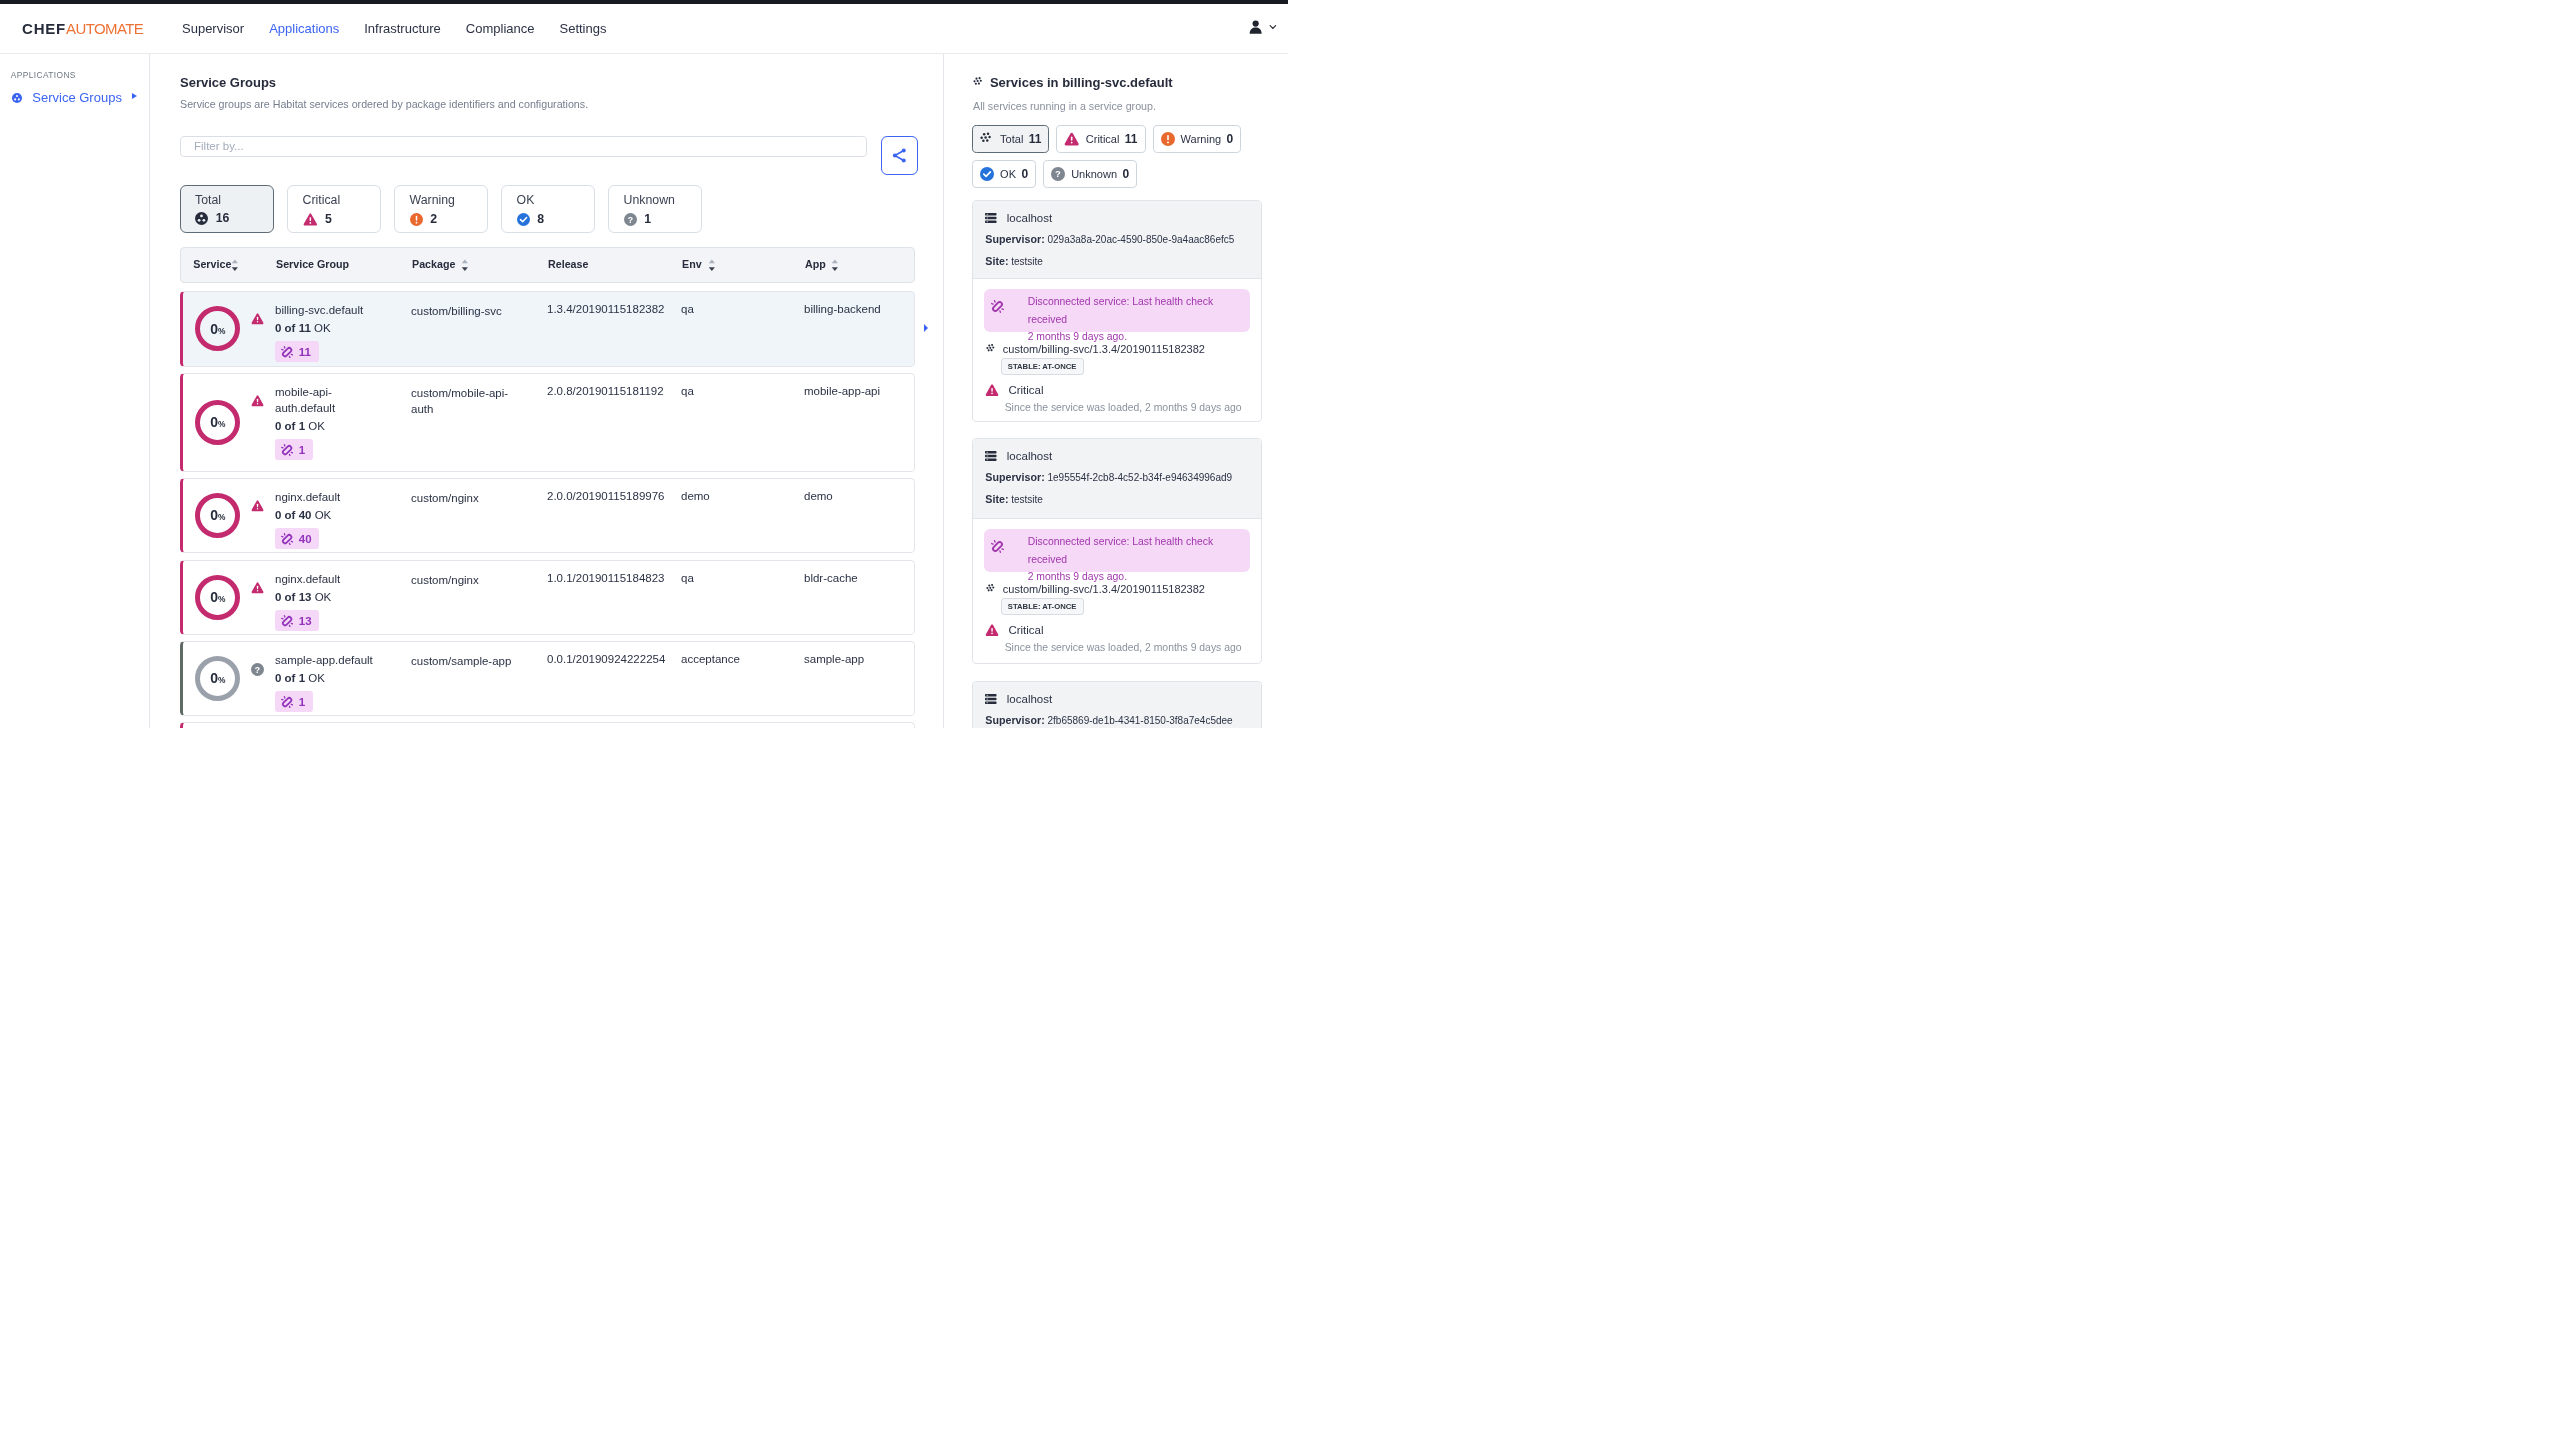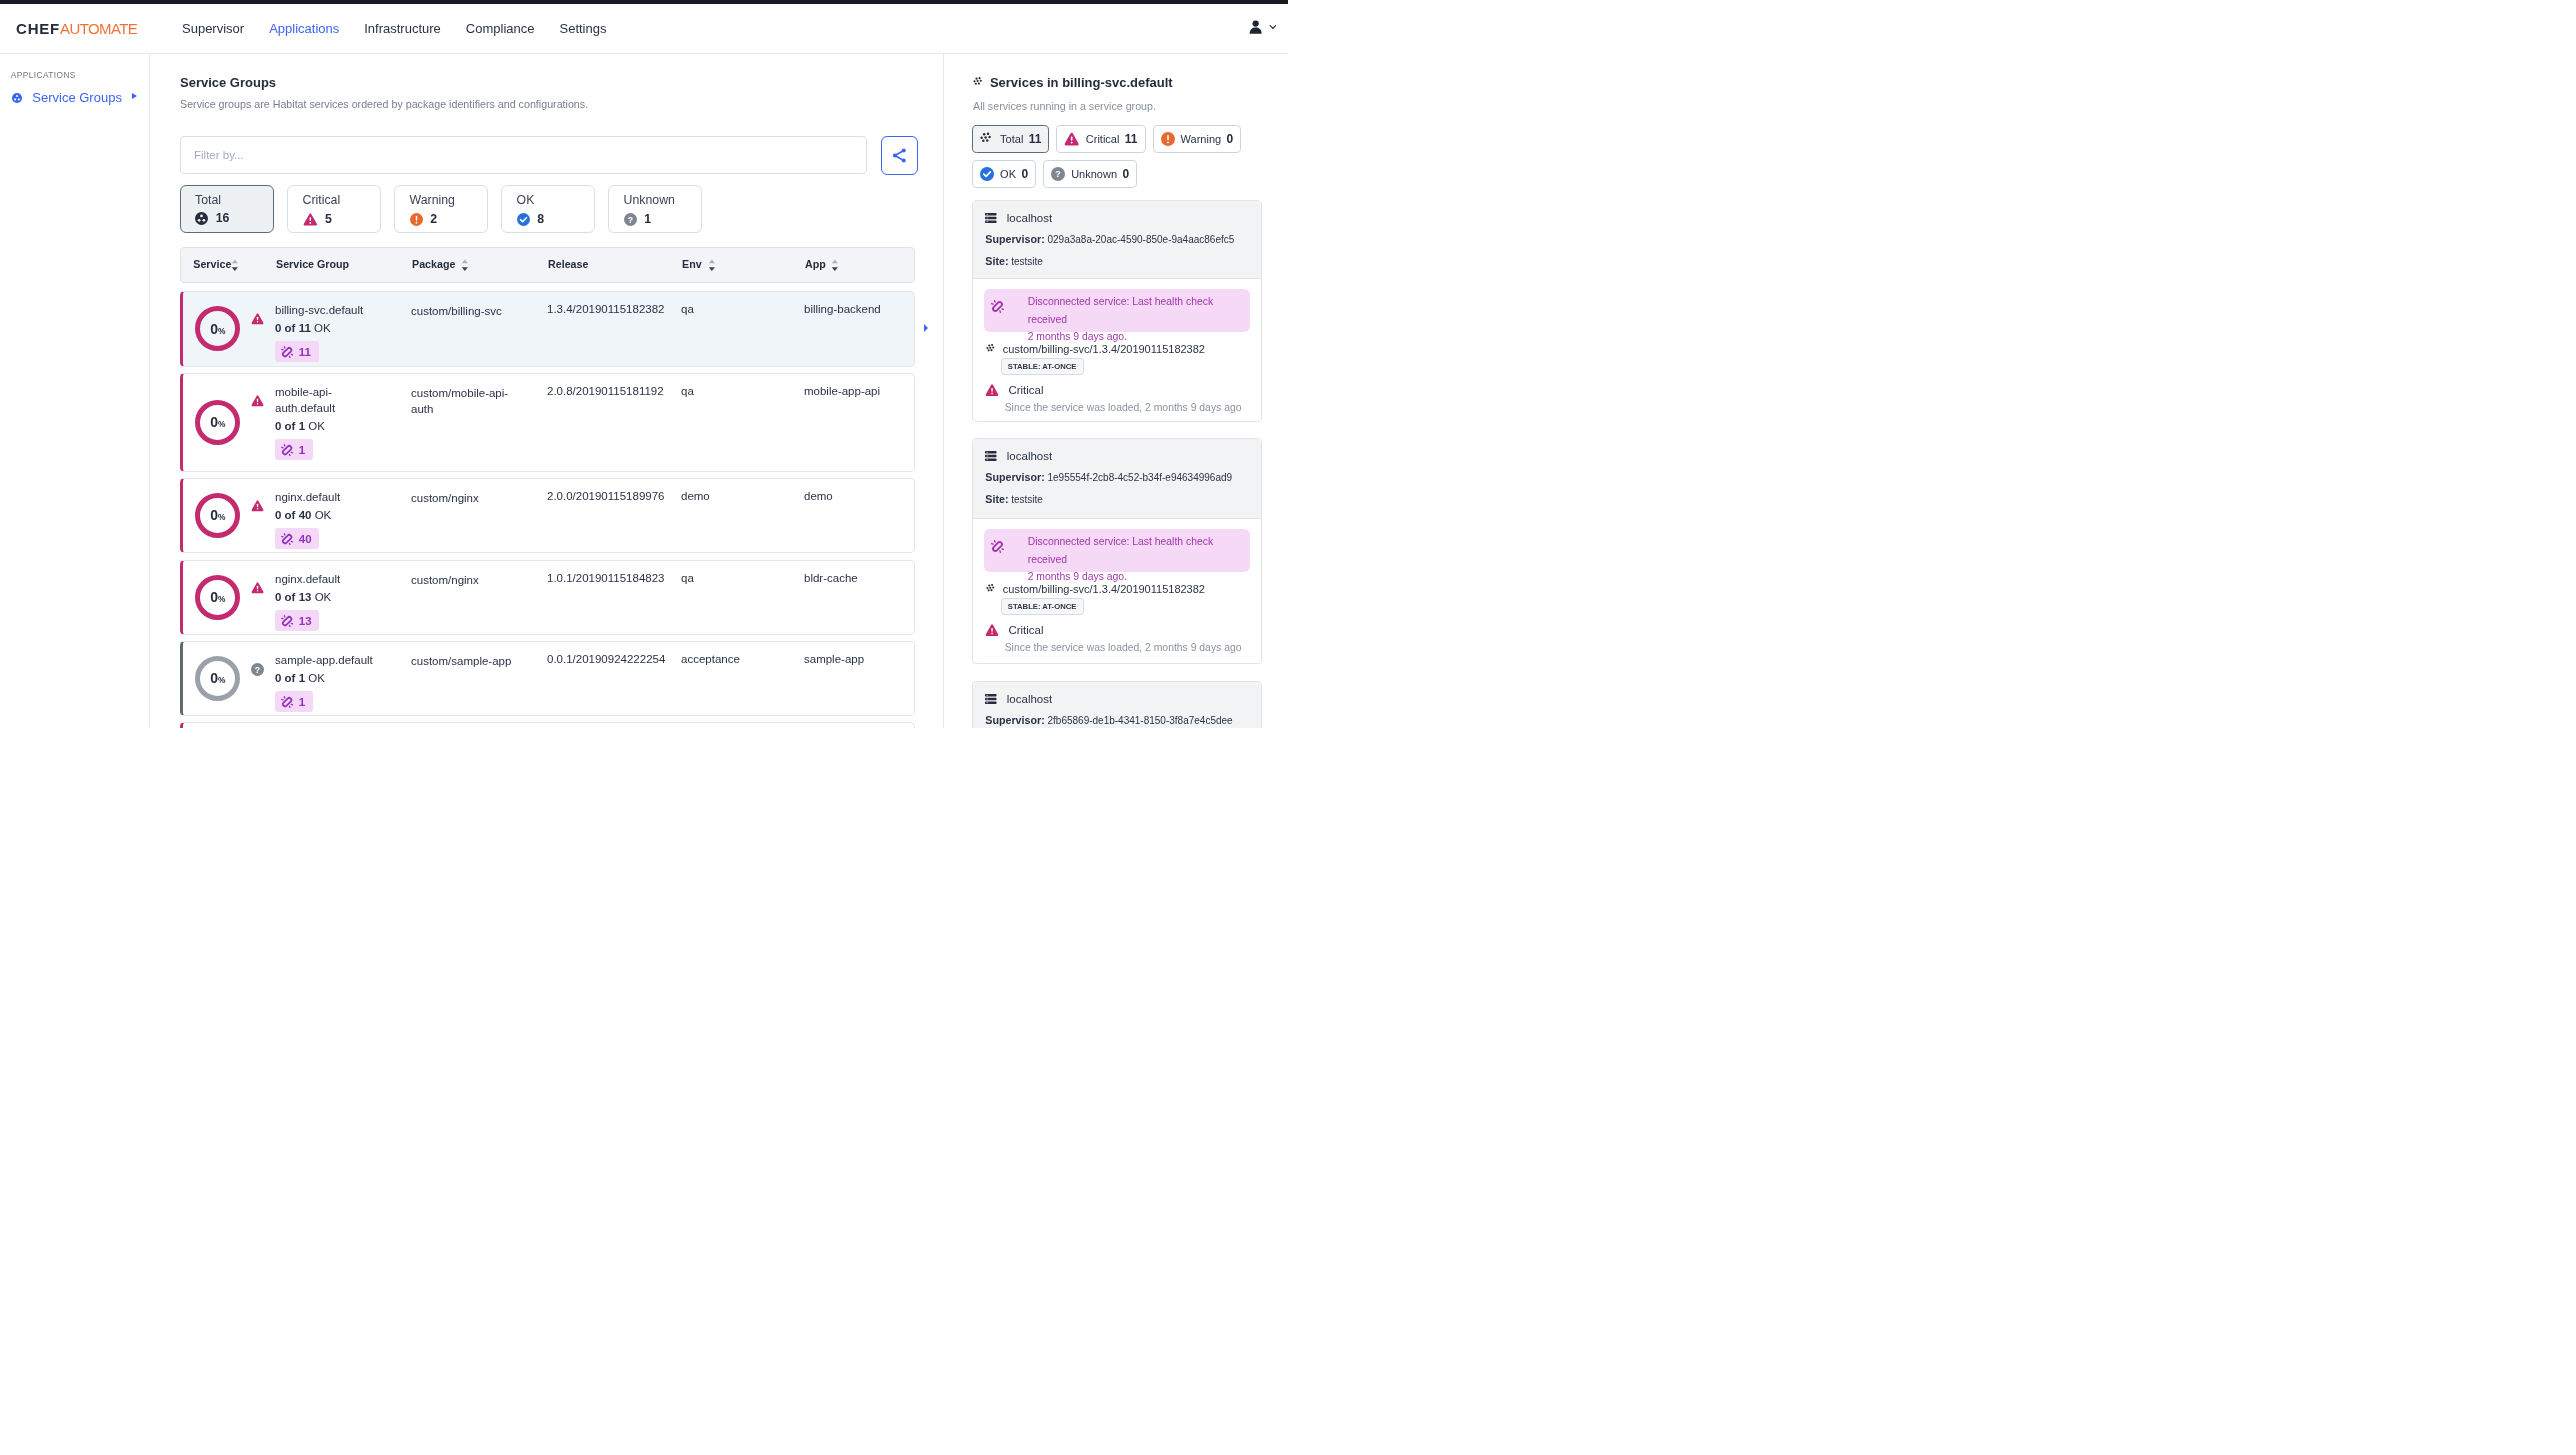--- a/index.html
+++ b/index.html
@@ -1,39 +1,39 @@
 <!DOCTYPE html>
 <html style="font-size:12.3px"><head>
 <meta charset="utf-8">
 <style>
 * { margin:0; padding:0; box-sizing:border-box; }
 html,body { width:1288px; height:728px; overflow:hidden; background:#fff;
   font-family:"Liberation Sans", sans-serif; color:#2b3245; }
 .topstrip { height:3.8px; background:#171a21; }
 header { height:50px; background:#fff; border-bottom:0.8px solid #e8ebee;
   display:flex; align-items:center; position:relative; }
-.logo { margin-left:16px; font-size:15px; font-weight:800; letter-spacing:0.8px; color:#262c3c; }
+.logo { margin-left:22px; font-size:15px; font-weight:800; letter-spacing:0.8px; color:#262c3c; }
 .logo span { color:#ee7235; font-weight:400; letter-spacing:-0.6px; }
 nav { position:absolute; left:182px; top:0; height:50px; display:flex; align-items:center; }
 nav a { font-size:13px; color:#2b3245; text-decoration:none; margin-right:25px; }
 nav a.active { color:#3b64f2; }
 .user { position:absolute; right:11.5px; top:15.3px; display:flex; align-items:center; }
 
 .layout { display:flex; height:674px; }
 .sidebar { width:150px; border-right:0.8px solid #e4e8ec; flex:none; }
 .sb-label { margin:16px 0 0 10.7px; font-size:8.4px; letter-spacing:0.4px; color:#6e7781; }
 .sb-link { margin:10.7px 0 0 12.3px; display:flex; align-items:center; color:#3b64f2; font-size:13px; position:relative; }
 .sb-link .txt { margin-left:10px; }
 .sb-caret { position:absolute; left:120px; top:2.3px; width:0; height:0;
   border-left:5.4px solid #3b64f2; border-top:3.8px solid transparent; border-bottom:3.8px solid transparent; }
 
 main { flex:1; position:relative; }
 h1 { position:absolute; left:30px; top:21px; font-size:13px; font-weight:700; color:#262c3c; }
 .desc { position:absolute; left:30px; top:44px; font-size:10.7px; color:#767e8e; }
-.filter { position:absolute; left:30px; top:82px; width:687px; height:38px;
+.filter { position:absolute; left:30px; top:82px; width:687px; height:21px;
   border:0.8px solid #dadfe6; border-radius:4.6px; font-size:11.5px; color:#a3abbc;
   display:flex; align-items:center; padding-left:13px; }
 .share { position:absolute; left:731px; top:82px; width:37px; height:39px;
   border:1.5px solid #3b64f2; border-radius:6.1px; display:flex; align-items:center; justify-content:center; background:#fff; }
 
 .statcards { position:absolute; left:30px; top:131px; display:flex; }
 .scard { width:94px; height:48px; border:0.8px solid #d9dfe7; border-radius:6.1px; background:#fff;
   padding:7.7px 0 0 14.6px; margin-right:13px; }
 .scard.sel { background:#eef1f4; border:1.5px solid #5c6b77; padding:7px 0 0 14px; }
 .scard .lbl { font-size:12.3px; color:#3b4252; }

